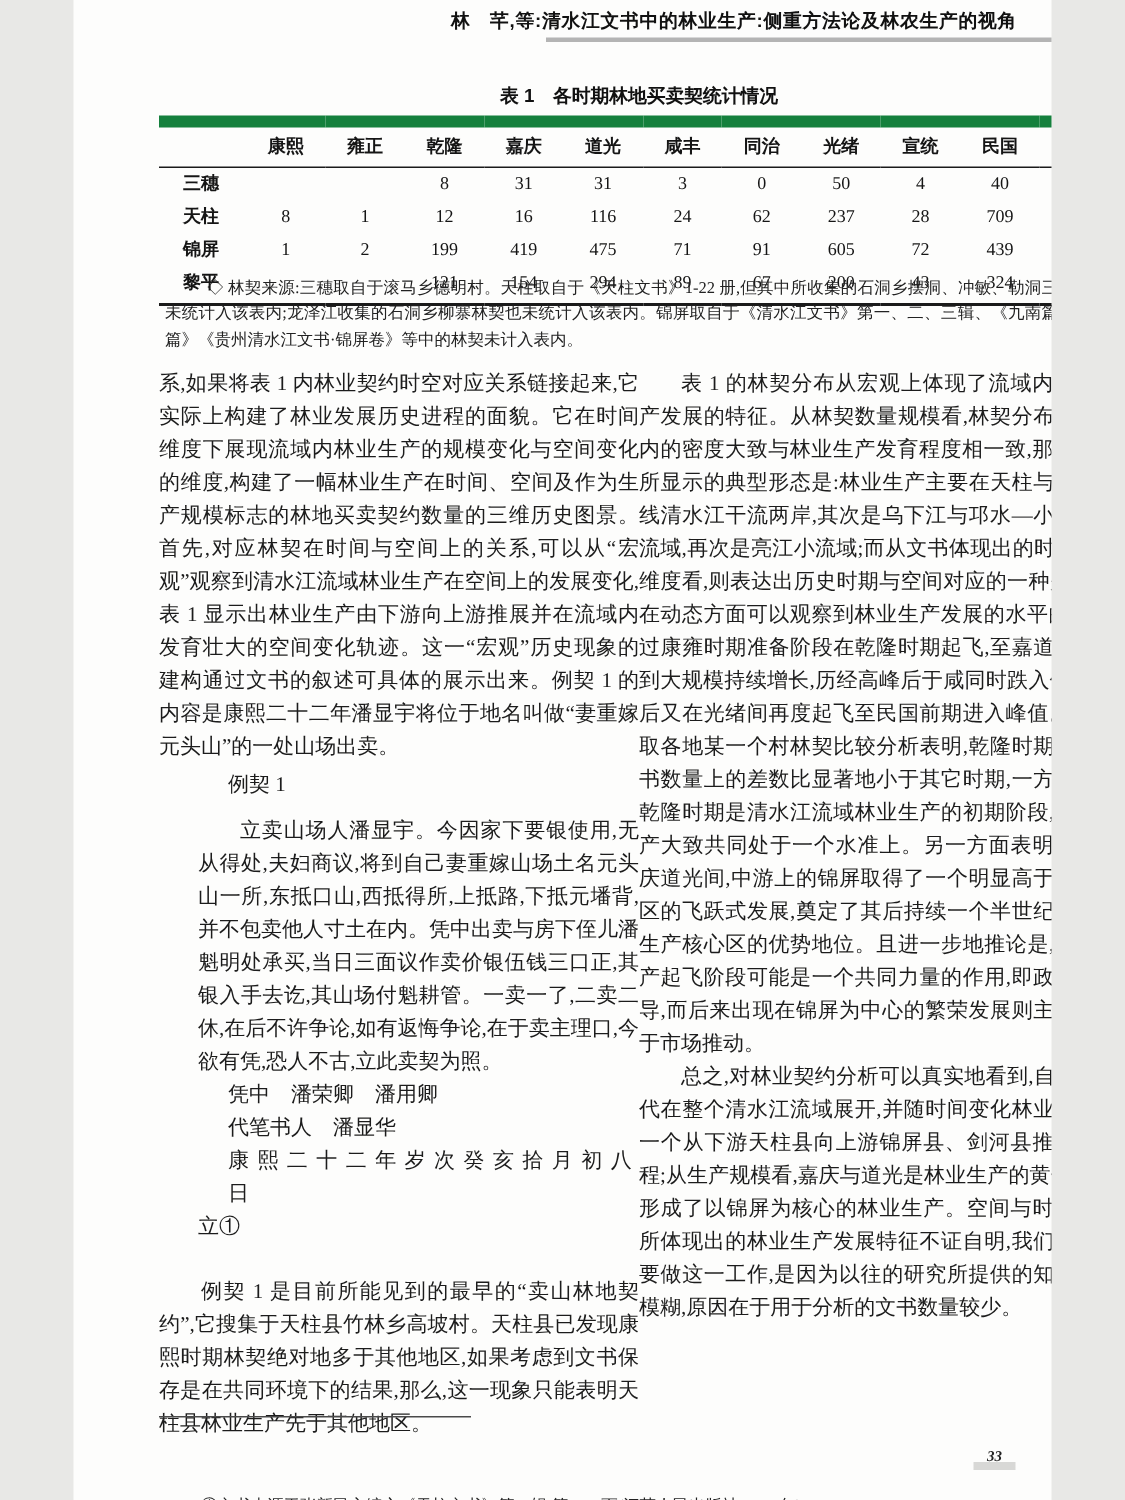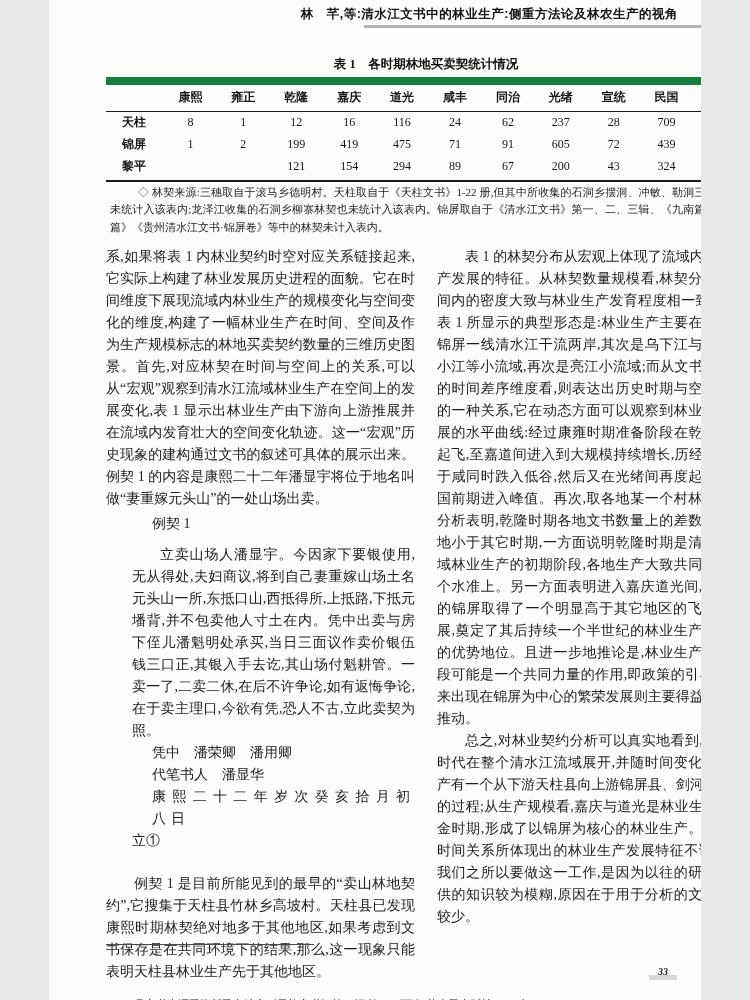--- a/index.html
+++ b/index.html
@@ -20,21 +20,21 @@
     color:#111;
   }
   .header-rule{
     position:absolute; top:25px; left:315px; width:412px; height:3px;
     background:#b4b4b4;
   }
   
   .table-title{
     position:absolute; top:56px; left:57px; width:640px;
     text-align:center;
-    font-family:Liberation Serif, serif;
+    font-family:Liberation Sans, sans-serif;
     font-weight:bold; font-size:12.5px; color:#111;
   }
   .stats-table{
     position:absolute; top:77px; left:57px; width:640px;
     border-collapse:collapse; table-layout:fixed;
     font-size:12px; color:#151515;
   }
   .stats-table th, .stats-table td{
     padding:2px 0 3px; text-align:center; font-weight:normal;
     overflow:hidden; white-space:nowrap;
@@ -48,21 +48,21 @@
   .stats-table .rowlabel{ text-align:left; padding-left:16px; font-weight:600;}
   .stats-table col.lab{width:58px;}
   .table-note{
     position:absolute; top:180px; left:57px; width:640px; margin:4px;
     font-size:11px; line-height:17.3px; text-align:justify;
     text-indent:28px; color:#222;
   }
   
   .columns{
     position:absolute; top:246px; left:57px; width:640px;
-    display:flex; gap:22px;
+    display:flex; 
   }
   .col{flex:1; min-width:0;}
   .blk{margin:0; font-size:14px; line-height:22px; text-align:justify; color:#1c1c1c;}
   .blk.paragraph.indent{text-indent:2em;}
   .blk.contract-heading{margin:3px 0 9px 46px;}
   .blk.contract-body{margin-left:26px; text-indent:2em;}
   .blk.sig{margin-left:46px;}
   .blk.sig-date{margin-left:46px; letter-spacing:.35em;}
   .blk.sig-end{margin-left:26px; margin-bottom:21px;}
   
@@ -117,20 +117,34 @@
           <th>道光</th>
           <th>咸丰</th>
           <th>同治</th>
           <th>光绪</th>
           <th>宣统</th>
           <th>民国</th>
           <th>总计</th>
         </tr>
     </thead>
     <tbody id="table-body">
+        <tr>
+          <td class="rowlabel">三穗</td>
+          <td></td>
+          <td></td>
+          <td>8</td>
+          <td>31</td>
+          <td>31</td>
+          <td>3</td>
+          <td>0</td>
+          <td>50</td>
+          <td>4</td>
+          <td>40</td>
+          <td>167</td>
+        </tr>
         <tr>
           <td class="rowlabel">天柱</td>
           <td>8</td>
           <td>1</td>
           <td>12</td>
           <td>16</td>
           <td>116</td>
           <td>24</td>
           <td>62</td>
           <td>237</td>

